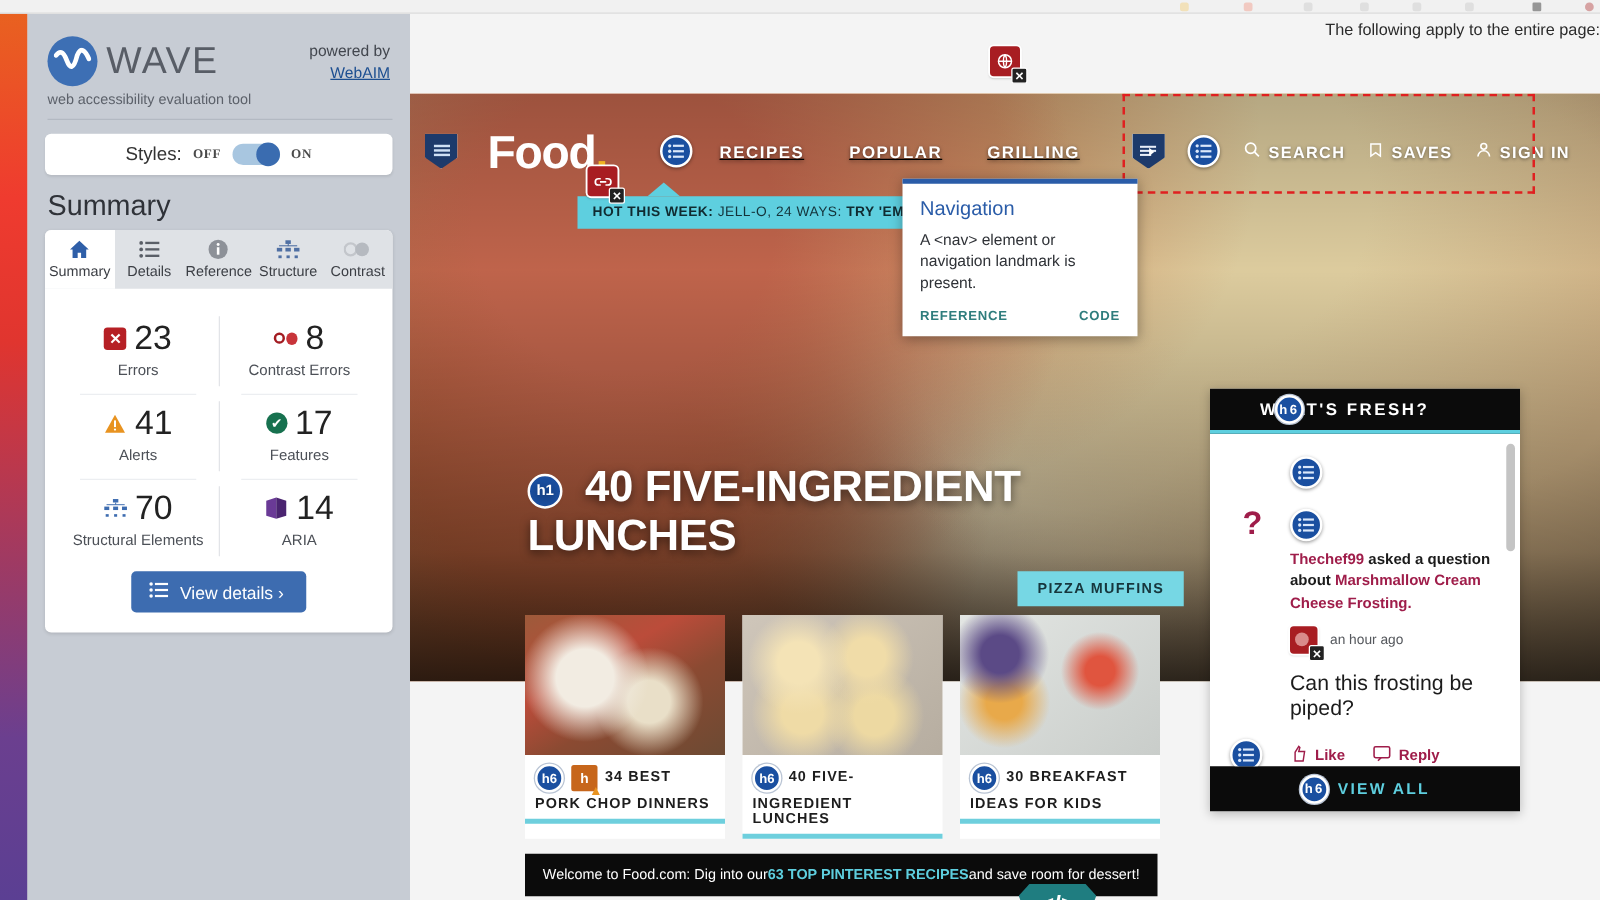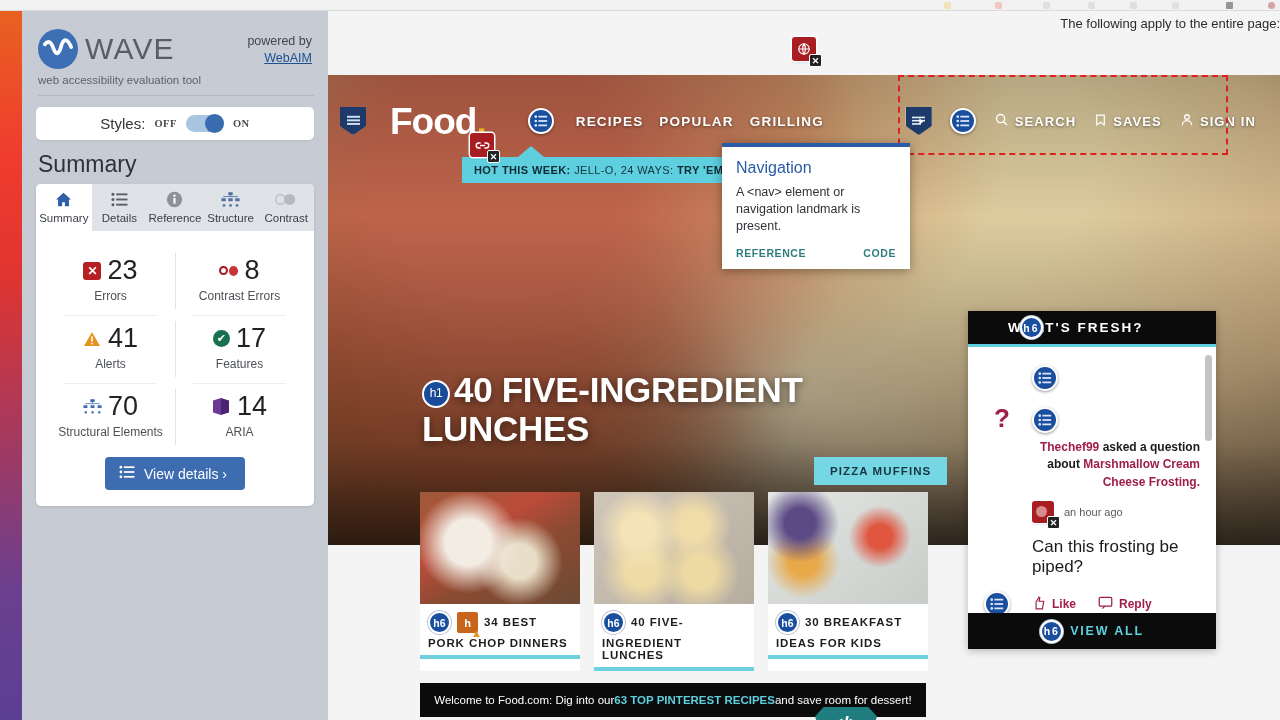--- a/index.html
+++ b/index.html
@@ -164,21 +164,21 @@
 
   .nav-bar {
     position:absolute; left:0; top:20px; width:952px; height:52px;
     display:flex; align-items:center; z-index:8;
   }
   .food-logo {
     font-size: 37px; font-weight: 800; color:#fff; letter-spacing:-1px;
     margin-left: 62px; line-height:1; font-family:"Liberation Sans", sans-serif;
   }
   .food-dot { color:#f0b323; }
-  .nav-links { display:flex; align-items:flex-start; gap: 16px; margin-left: 60px; }
+  .nav-links { display:flex; align-items:flex-start; gap: 36px; margin-left: 60px; text-decoration: underline; }
   .nav-link {
     color:#fff; font-size:13.5px; font-weight:800; letter-spacing:1.2px; cursor:pointer;
     text-shadow: 0 1px 3px rgba(0,0,0,.5);
   }
   .nav-right { display:flex; align-items:center; gap:18px; margin-left:auto; margin-right:24px; }
   .nav-action { display:flex; align-items:center; gap:6px; color:#fff; font-size:13px; font-weight:800; letter-spacing:1.1px; cursor:pointer; text-shadow:0 1px 3px rgba(0,0,0,.5); }
 
   .wave-badge {
     width:26px; height:28px; position:relative; flex:none;
     background:#1d3a6b; color:#fff;
@@ -219,22 +219,22 @@
   .nt-links { display:flex; justify-content:space-between; margin-top:12px; }
   .nt-links span { font-size:10.5px; letter-spacing:.6px; color:#2f7d7d; font-weight:700; cursor:pointer; }
 
   .hero-title {
     position:absolute; left:94px; top:295px; width:420px; z-index:6;
     color:#fff; font-size:35px; font-weight:800; line-height:1.12; letter-spacing:-.3px;
     text-shadow: 0 2px 8px rgba(0,0,0,.55);
   }
   .h1-badge {
     width:28px;height:28px;border-radius:50%;background:#1a4fa0;border:2.5px solid #fff;
-    color:#fff;font-size:12px;font-weight:400;display:inline-flex;align-items:center;justify-content:center;
-    vertical-align: 5px; margin-right:4px;
+    color:#fff;font-size:12px;font-weight:700;display:inline-flex;align-items:center;justify-content:center;
+    vertical-align: 5px; margin-right:18px;
   }
   .pizza-pill {
     position:absolute; left:486px; top:382px; background:#76d7e4; color:#17363d;
     font-size:11.5px; font-weight:800; letter-spacing:1.1px; padding:8px 16px; z-index:6;
   }
 
   
   .cards {
     position:absolute; left:92px; top:481px; display:flex; gap:14px; z-index:14;
   }
@@ -279,21 +279,21 @@
   .fresh-head {
     background:#0b0b0b; color:#fff; height:36px; display:flex; align-items:center;
     gap:8px; padding-left:40px; font-size:13.5px; font-weight:800; letter-spacing:2px;
     border-bottom: 3px solid #5ecfdf;
   }
   .fresh-body { position:relative; height:266px; padding: 18px 16px 0 16px; overflow:hidden; }
   .qmark { position:absolute; left:26px; top:56px; color:#9f1d4a; font-size:26px; font-weight:700; }
   .fresh-sb { position:absolute; right:4px; top:8px; width:7px; height:86px; background:#c4c4c4; border-radius:4px; }
   .fresh-row1 { margin-left:48px; }
   .fresh-row2 { margin-left:48px; margin-top:16px; }
-  .qtext { font-size:12px; line-height:1.45; color:#1b1b1b; font-weight:700; margin-top:6px;text-align:right; }
+  .qtext { font-size:12px; line-height:1.45; color:#1b1b1b; font-weight:700; margin-top:6px; }
   .qtext .user { color:#9f1d4a; }
   .qtext .rec { color:#9f1d4a; }
   .time-row { display:flex; align-items:center; gap:10px; margin-top:10px; }
   .av-red { width:22px;height:22px;background:#a81d22;border-radius:3px; position:relative; }
   .av-red .blob { position:absolute; left:4px; top:5px; width:11px;height:11px;border-radius:50%;background:#d98b8b; }
   .time-txt { font-size:11px; color:#55585d; }
   .qbody { font-size:17px; color:#1b1b1b; margin-top:14px; }
   .act-row { display:flex; align-items:center; gap:22px; margin-top:14px; margin-left:48px; }
   .act { display:flex; align-items:center; gap:6px; color:#9f1d4a; font-size:12px; font-weight:700; cursor:pointer; }
   .fresh-div { border-top:1px solid #e3e3e3; margin: 16px -16px 0 -16px; }

